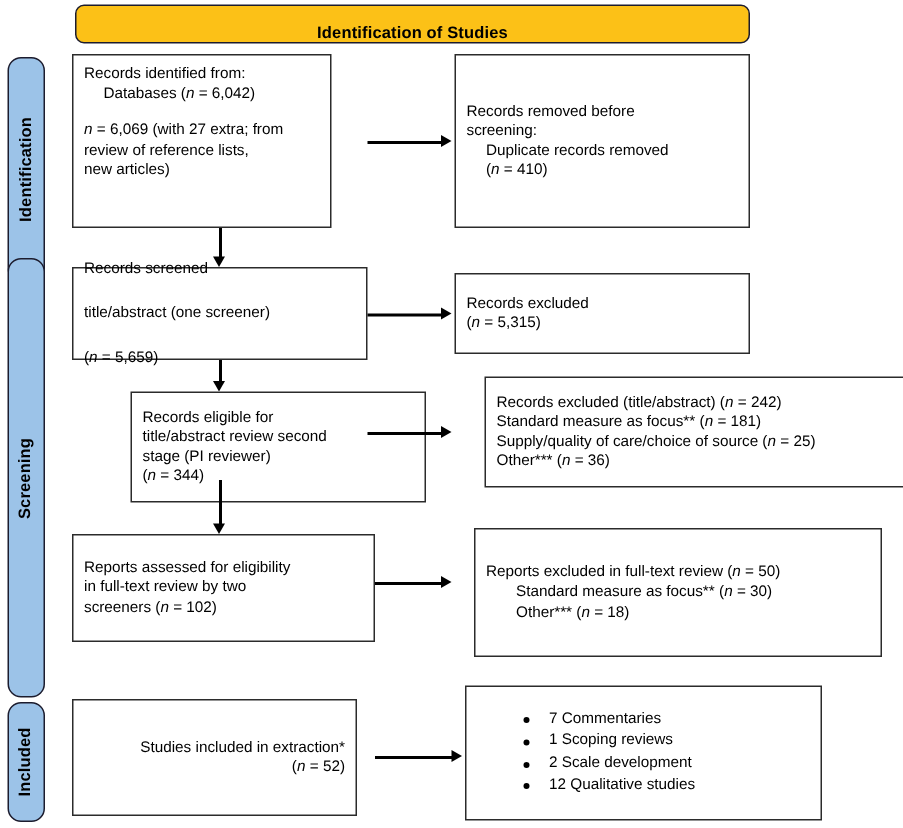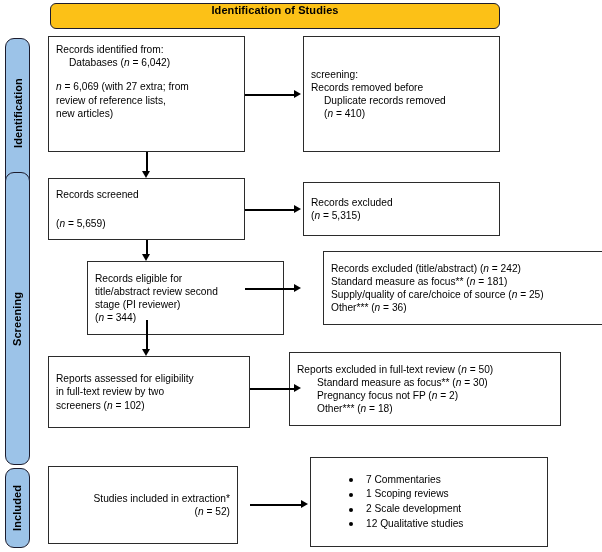--- a/index.html
+++ b/index.html
@@ -24,21 +24,21 @@
     position: absolute;
     left: 50px;
     top: 3px;
     width: 450px;
     height: 26px;
     background: #FCC117;
     border: 1.5px solid #1c1c2e;
     border-radius: 6px;
     box-sizing: border-box;
     display: flex;
-    align-items: flex-start;
+    align-items: flex-end;
     justify-content: center;
     font-size: 11px;
     font-weight: bold;
     letter-spacing: 0.1px;
   }
 
   
   .pill {
     position: absolute;
     left: 5px;
@@ -137,44 +137,45 @@
   <div class="pill" style="top:38px; height:150px;">
     <span>Identification</span>
   </div>
   <div class="pill" style="top:172px; height:293px;">
     <span>Screening</span>
   </div>
   <div class="pill" style="top:468px; height:80px;">
     <span>Included</span>
   </div>
 
-  <div class="box topalign" style="left:48px; top:36px; width:197px; height:116px;">
+  <div class="box topalign" style="left:48px; top:36px; width:173px; height:116px;">
     <div class="ln">Records identified from:</div>
     <div class="ln ind1">Databases (<i class="it">n</i> = 6,042)</div>
     <div class="gap"></div>
     <div class="ln"><i class="it">n</i> = 6,069 (with 27 extra; from</div>
     <div class="ln">review of reference lists,</div>
     <div class="ln">new articles)</div>
   </div>
 
   <div class="box" style="left:303px; top:36px; width:197px; height:116px;">
+    <div class="ln">Records removed before</div>
     <div class="ln">screening:</div>
-    <div class="ln">Records removed before</div>
     <div class="ln ind1">Duplicate records removed</div>
     <div class="ln ind1">(<i class="it">n</i> = 410)</div>
   </div>
 
   <div class="hline" style="left:245px; top:94px; width:50px;"></div>
   <div class="arrow-r" style="left:294px; top:89.5px;"></div>
 
   <div class="vline" style="left:146px; top:152px; height:20px;"></div>
   <div class="arrow-d" style="left:142px; top:171px;"></div>
 
   <div class="box" style="left:48px; top:178px; width:197px; height:62px;gap:16px;">
     <div class="ln">Records screened</div>
+    <div class="ln">title/abstract (one screener)</div>
     <div class="ln">(<i class="it">n</i> = 5,659)</div>
   </div>
 
   <div class="box" style="left:303px; top:182px; width:197px; height:54px;justify-content:center;">
     <div class="ln">Records excluded</div>
     <div class="ln">(<i class="it">n</i> = 5,315)</div>
   </div>
 
   <div class="hline" style="left:245px; top:209px; width:50px;"></div>
   <div class="arrow-r" style="left:294px; top:204.5px;"></div>
@@ -201,24 +202,23 @@
 
   <div class="vline" style="left:146px; top:320px; height:30px;"></div>
   <div class="arrow-d" style="left:142px; top:349px;"></div>
 
   <div class="box" style="left:48px; top:356px; width:202px; height:72px;">
     <div class="ln">Reports assessed for eligibility</div>
     <div class="ln">in full-text review by two</div>
     <div class="ln">screeners (<i class="it">n</i> = 102)</div>
   </div>
 
-  <div class="box" style="left:289px; top:352px; width:272px; height:74px;">
+  <div class="box" style="left:316px; top:352px; width:272px; height:86px;">
     <div class="ln">Reports excluded in full-text review (<i class="it">n</i> = 50)</div>
     <div class="ln ind2">Standard measure as focus** (<i class="it">n</i> = 30)</div>
-    <div class="ln ind2">Pregnancy focus not FP (<i class="it">n</i> = 2)</div>
     <div class="ln ind2">Other*** (<i class="it">n</i> = 18)</div>
   </div>
 
   <div class="hline" style="left:250px; top:388px; width:45px;"></div>
   <div class="arrow-r" style="left:294px; top:383.5px;"></div>
 
   <div class="box" style="left:48px; top:466px; width:190px; height:78px;align-items:flex-end;">
     <div class="ln">Studies included in extraction*</div>
     <div class="ln">(<i class="it">n</i> = 52)</div>
   </div>

